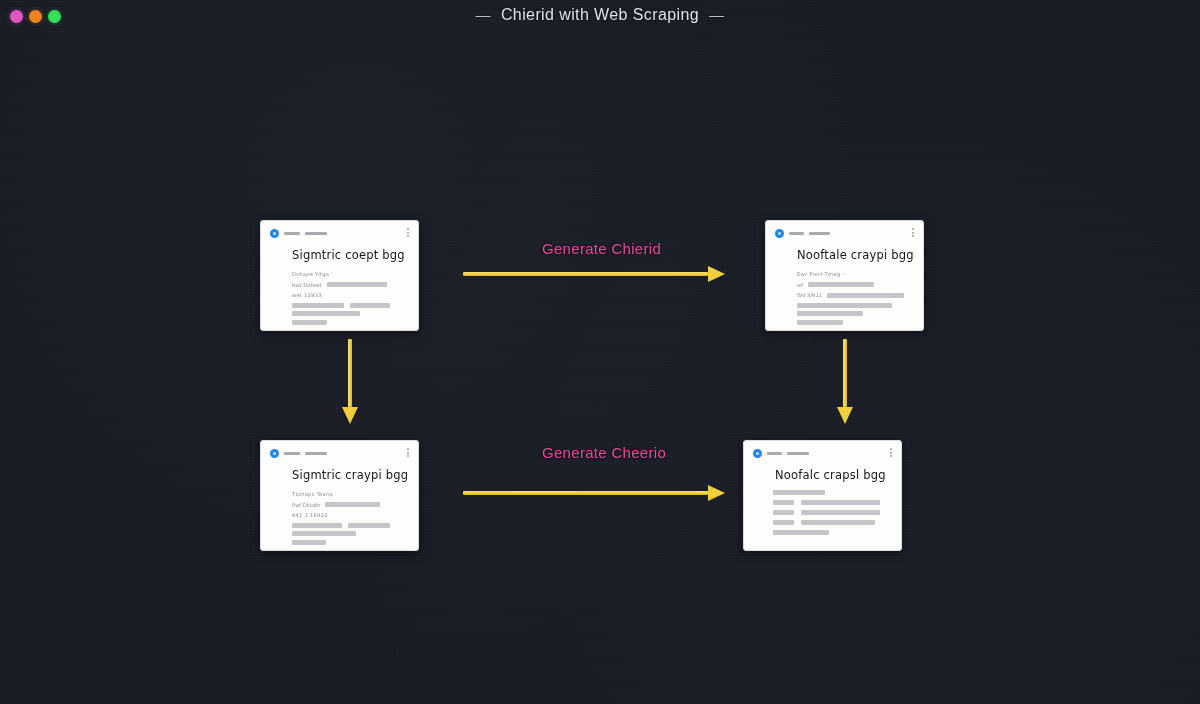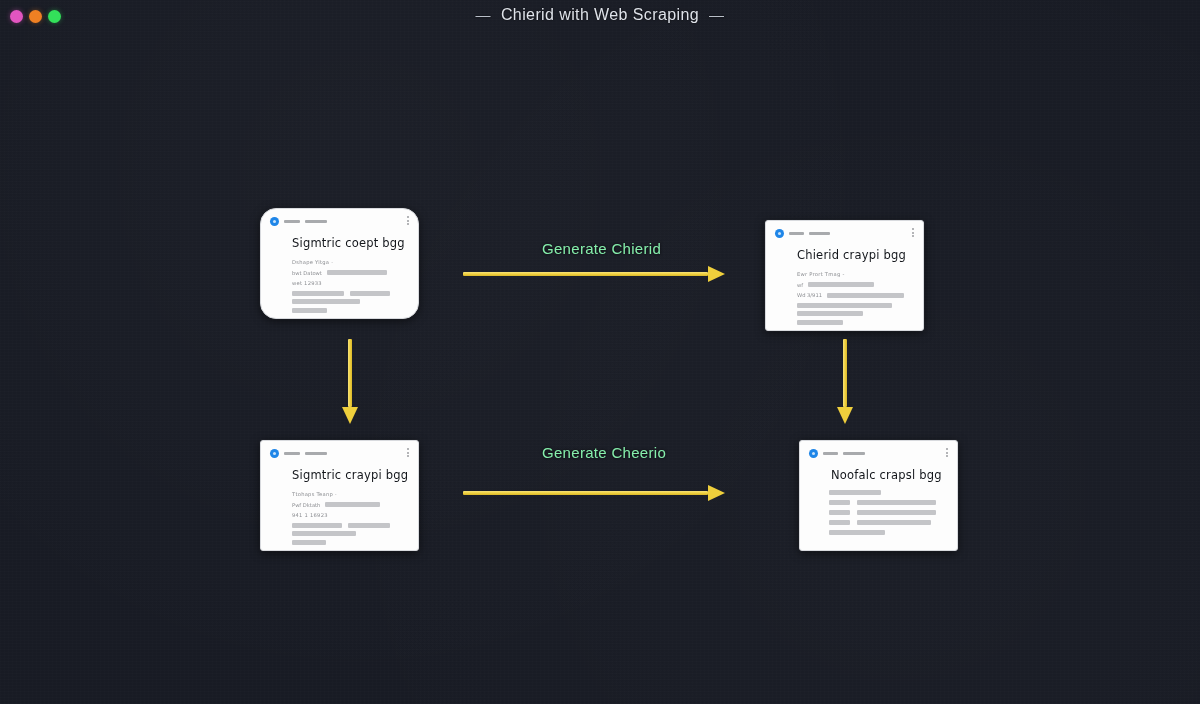--- a/index.html
+++ b/index.html
@@ -81,24 +81,24 @@
     height: 111px;
     background: #fdfdfd;
     border: 1px solid #d8dade;
     border-radius: 3px;
     box-shadow: 0 2px 10px rgba(0,0,0,0.55), 0 0 0 1px rgba(255,255,255,0.03);
     overflow: hidden;
     padding: 7px 9px 0 9px;
     box-sizing: border-box;
     filter: blur(0.18px);
   }
-  .card-tl { left: 260px; top: 208px; border-radius: 16px; }
+  .card-tl { left: 260px; top: 220px; }
   .card-tr { left: 765px; top: 220px; }
   .card-bl { left: 260px; top: 440px; }
-  .card-br { left: 799px; top: 440px; }
+  .card-br { left: 743px; top: 440px; }
 
   .card-head {
     display: flex;
     align-items: center;
     gap: 5px;
     height: 11px;
     position: relative;
   }
   .avatar {
     width: 9px;
@@ -237,21 +237,21 @@
     bottom: 0;
     left: 0;
     width: 0; height: 0;
     border-left: 8px solid transparent;
     border-right: 8px solid transparent;
     border-top: 17px solid #efcf3c;
   }
 
   .edge-label {
     position: absolute;
-    color: #86efac;
+    color: #ec4899;
     font-size: 15px;
     letter-spacing: 0.3px;
     white-space: nowrap;
     text-shadow: 0 0 3px rgba(0,0,0,0.85);
     filter: blur(0.2px);
     user-select: none;
     text-align: right;
   }
 </style>
 </head>
@@ -307,21 +307,21 @@
     <div class="card-head">
       <span class="avatar"></span>
       <span class="head-word" style="width:15px"></span>
       <span class="head-word" style="width:21px"></span>
       <span class="kebab">
           <i></i>
           <i></i>
           <i></i>
         </span>
     </div>
-    <div class="card-heading">Chierid craypi bgg</div>
+    <div class="card-heading">Nooftale craypi bgg</div>
     <div class="card-body">
       <div class="sub-line">Ewr Prort  Tmag  -</div>
       <div class="kv-row">
         <span class="kv-key">wf</span>
         <span class="bar" style="width:66px"></span>
       </div>
       <div class="kv-row">
         <span class="kv-key">Wd   3/911</span>
         <span class="bar" style="width:77px"></span>
       </div>

